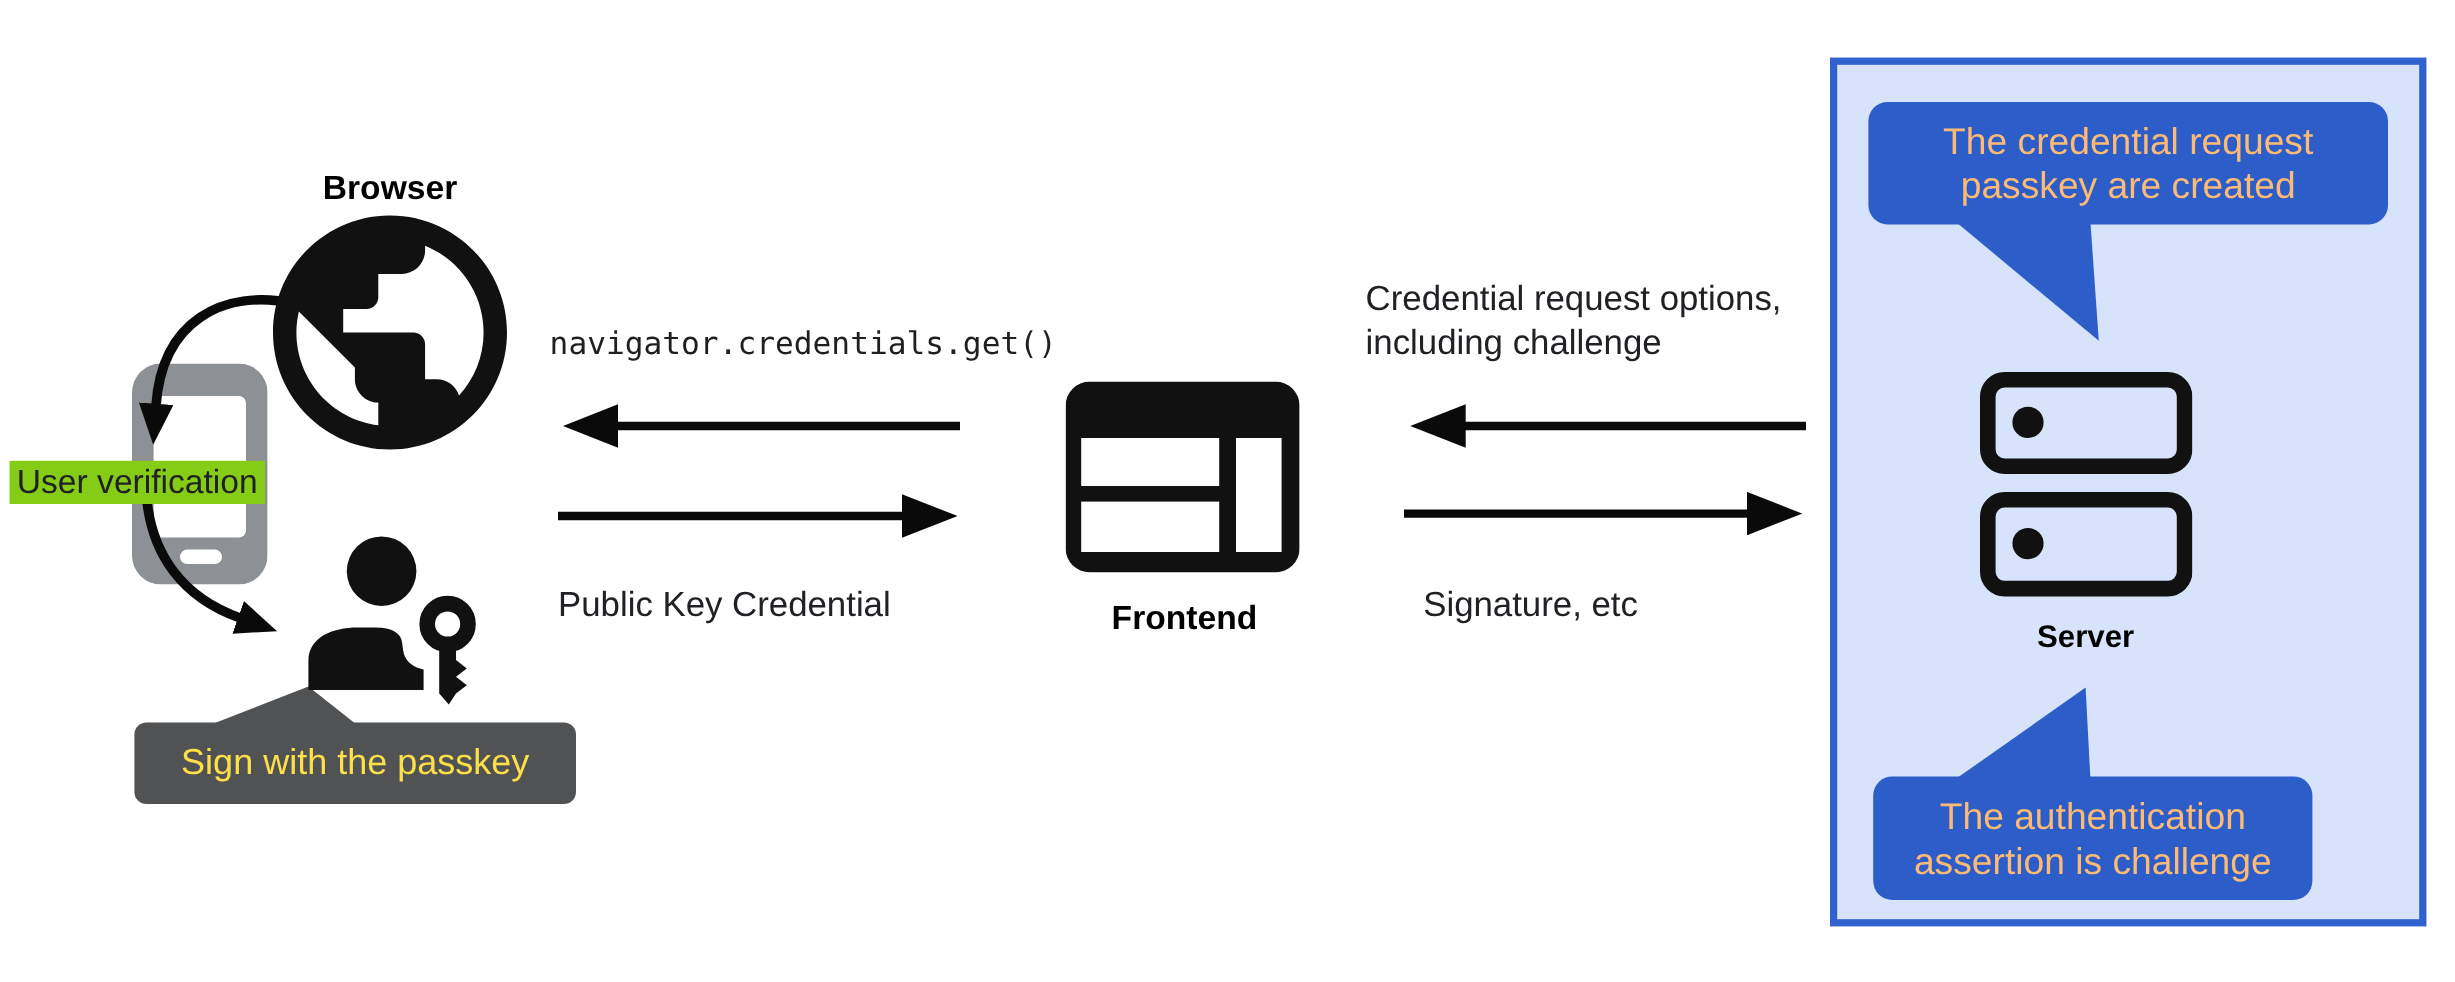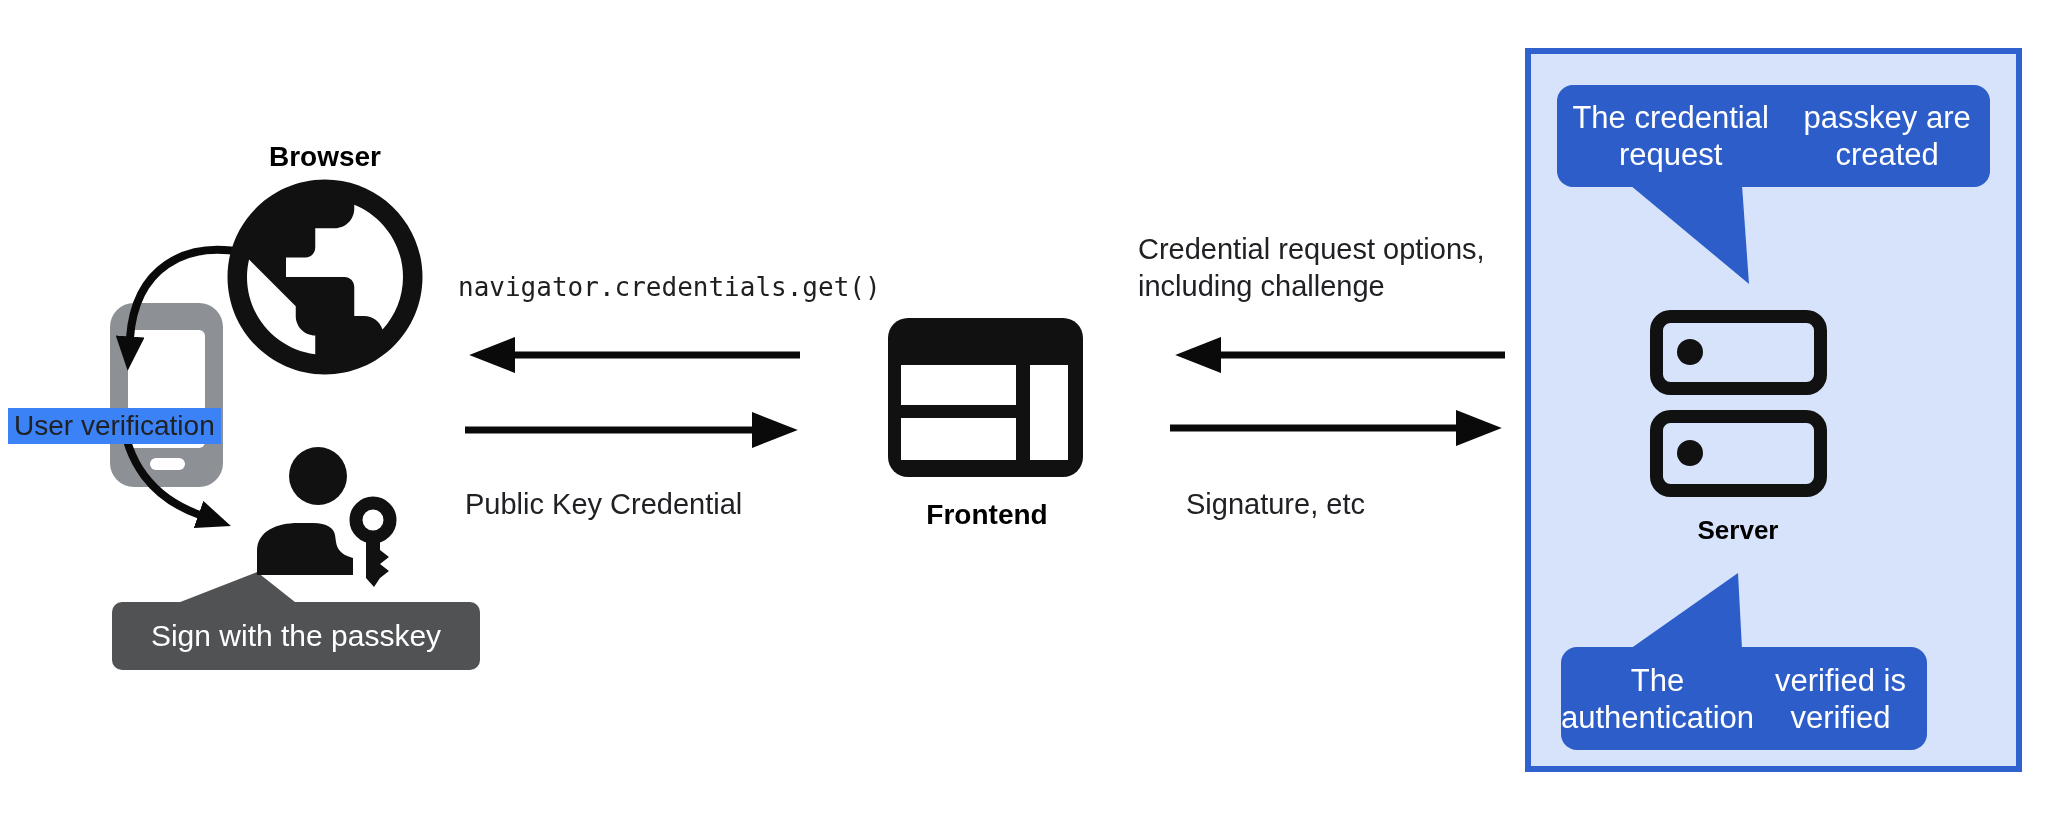--- a/index.html
+++ b/index.html
@@ -27,45 +27,45 @@
   }
   .plain{
     font-size:29px;color:var(--text-dark);
   }
   .code{
     font-family:"DejaVu Sans Mono", monospace;
     font-size:26px;color:#1f1f1f;letter-spacing:0;
   }
   .tooltip{
     background:var(--tooltip-bg);
-    color:#ffffff;
+    color:#fde047;
     border-radius:10px;
     font-size:30px;
     display:flex;align-items:center;justify-content:center;
     z-index:2;
   }
   .panel{
     background:var(--panel-bg);
     border:6px solid var(--panel-border);
     z-index:0;
   }
   .bubble{
     background:var(--bubble-blue);
-    color:#ffffff;
+    color:#fdba74;
     border-radius:16px;
     font-size:31px;line-height:37px;
-    display:flex;align-items:center;justify-content:center;
+    display:flex;flex-direction:column;align-items:center;justify-content:center;
     text-align:center;
     z-index:3;
   }
   .bubble span{display:block;}
   svg{display:block;}
   .layer{pointer-events:none;}
   .z1{z-index:1}.z2{z-index:2}.z3{z-index:3}
-  .white-bg-label{background:#3b82f6;padding:2px 6px;z-index:3;margin-top:24px;}
+  .white-bg-label{background:#84cc16;padding:2px 6px;z-index:3;}
 </style>
 </head>
 <body>
 
 <div class="canvas">
 
   <div class="abs panel" style="left:1525px;top:48px;width:497px;height:724px;"></div>
 
   <svg class="abs z1" style="left:110px;top:303px;" width="113" height="184" viewBox="0 0 113 184">
     <rect x="0" y="0" width="113" height="184" rx="24" style="fill:var(--phone-gray,#8d9196)"></rect>
@@ -148,16 +148,16 @@
 
   <div class="abs caption" style="left:1658px;top:515px;width:160px;font-size:26px;">Server</div>
 
   <div class="abs bubble" style="left:1557px;top:85px;width:433px;height:102px;">
     <span>The credential request</span>
     <span>passkey are created</span>
   </div>
 
   <div class="abs bubble" style="left:1561px;top:647px;width:366px;height:103px;">
     <span>The authentication</span>
-    <span>verified is verified</span>
+    <span>assertion is challenge</span>
   </div>
 
 </div>
 
 </body></html>

